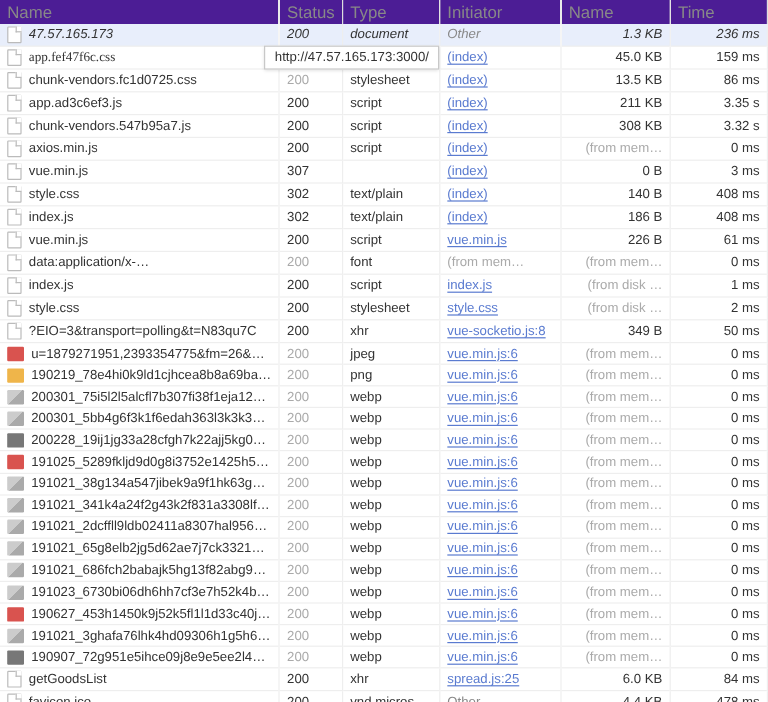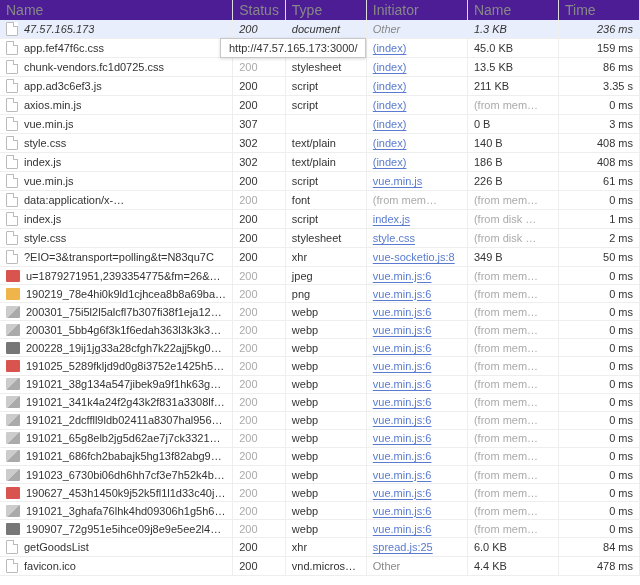--- a/index.html
+++ b/index.html
@@ -35,21 +35,21 @@
     padding: 2px 6px;
     overflow: hidden;
     text-overflow: ellipsis;
     white-space: nowrap;
     border-right: 1px solid #eee;
   }
   .col-name { width: 230px; }
   .col-status { width: 52px; }
   .col-type { width: 80px; }
   .col-initiator { width: 100px; }
-  .col-size { width: 90px; }
+  .col-size { width: 90px; text-align: right; }
   .col-time { width: 80px; text-align: right; }
   .name-cell { display: flex; align-items: center; gap: 6px; }
   .file-icon {
     width: 12px;
     height: 14px;
     border: 1px solid #bbb;
     border-radius: 1px;
     position: relative;
     background: #fff;
     flex-shrink: 0;
@@ -124,21 +124,21 @@
         <td class="">200</td>
         <td>document</td>
         <td><span class="initiator-plain">Other</span></td>
         <td class="col-size size-cell ">1.3 KB</td>
         <td class="col-time time-cell">236 ms</td>
       </tr>
       <tr>
         <td>
           <div class="name-cell">
             <span class="file-icon"></span>
-            <span style="overflow: hidden; text-overflow: ellipsis;">app.fef47f6c.css</span>
+            <span style="overflow: hidden; text-overflow: ellipsis; font-family: Liberation Serif, serif;">app.fef47f6c.css</span>
           </div>
         </td>
         <td class="status-gray">200</td>
         <td></td>
         <td><span class="initiator-link">(index)</span></td>
         <td class="col-size size-cell ">45.0 KB</td>
         <td class="col-time time-cell">159 ms</td>
       </tr>
       <tr>
         <td>
@@ -158,20 +158,33 @@
           <div class="name-cell">
             <span class="file-icon"></span>
             <span style="overflow: hidden; text-overflow: ellipsis;">app.ad3c6ef3.js</span>
           </div>
         </td>
         <td class="">200</td>
         <td>script</td>
         <td><span class="initiator-link">(index)</span></td>
         <td class="col-size size-cell ">211 KB</td>
         <td class="col-time time-cell">3.35 s</td>
+      </tr>
+      <tr>
+        <td>
+          <div class="name-cell">
+            <span class="file-icon"></span>
+            <span style="overflow: hidden; text-overflow: ellipsis;">chunk-vendors.547b95a7.js</span>
+          </div>
+        </td>
+        <td class="">200</td>
+        <td>script</td>
+        <td><span class="initiator-link">(index)</span></td>
+        <td class="col-size size-cell ">308 KB</td>
+        <td class="col-time time-cell">3.32 s</td>
       </tr>
       <tr>
         <td>
           <div class="name-cell">
             <span class="file-icon"></span>
             <span style="overflow: hidden; text-overflow: ellipsis;">axios.min.js</span>
           </div>
         </td>
         <td class="">200</td>
         <td>script</td>

